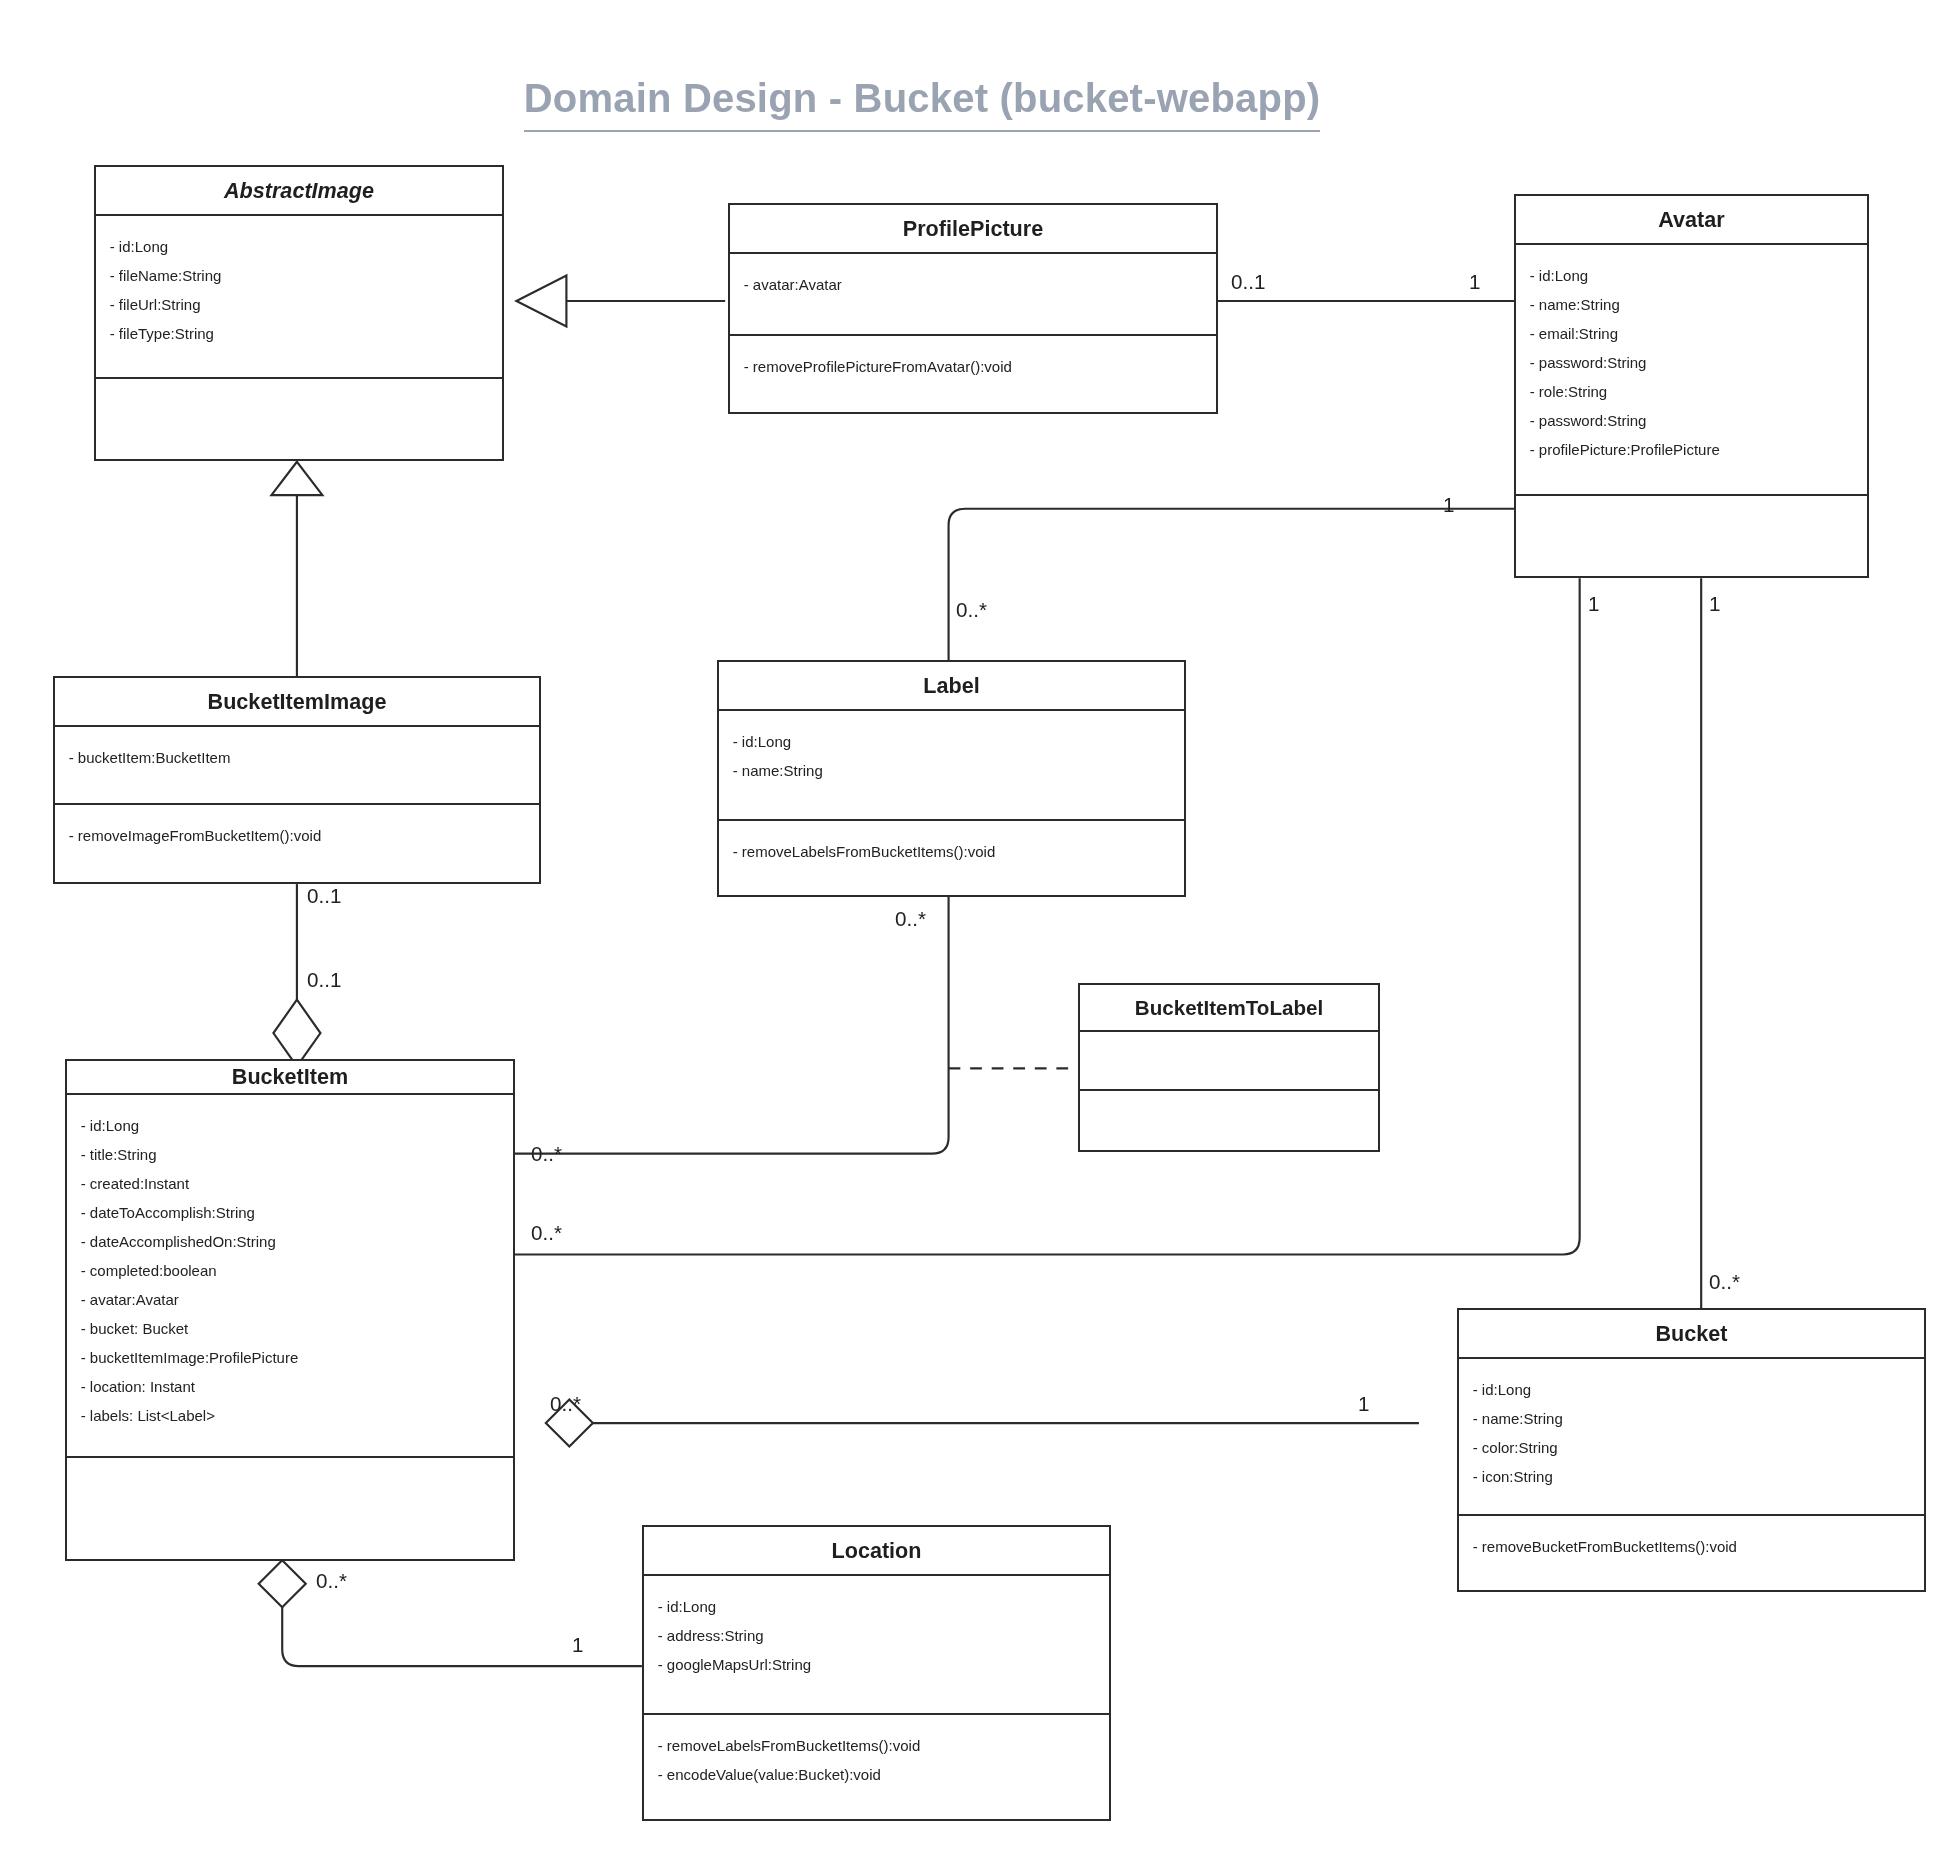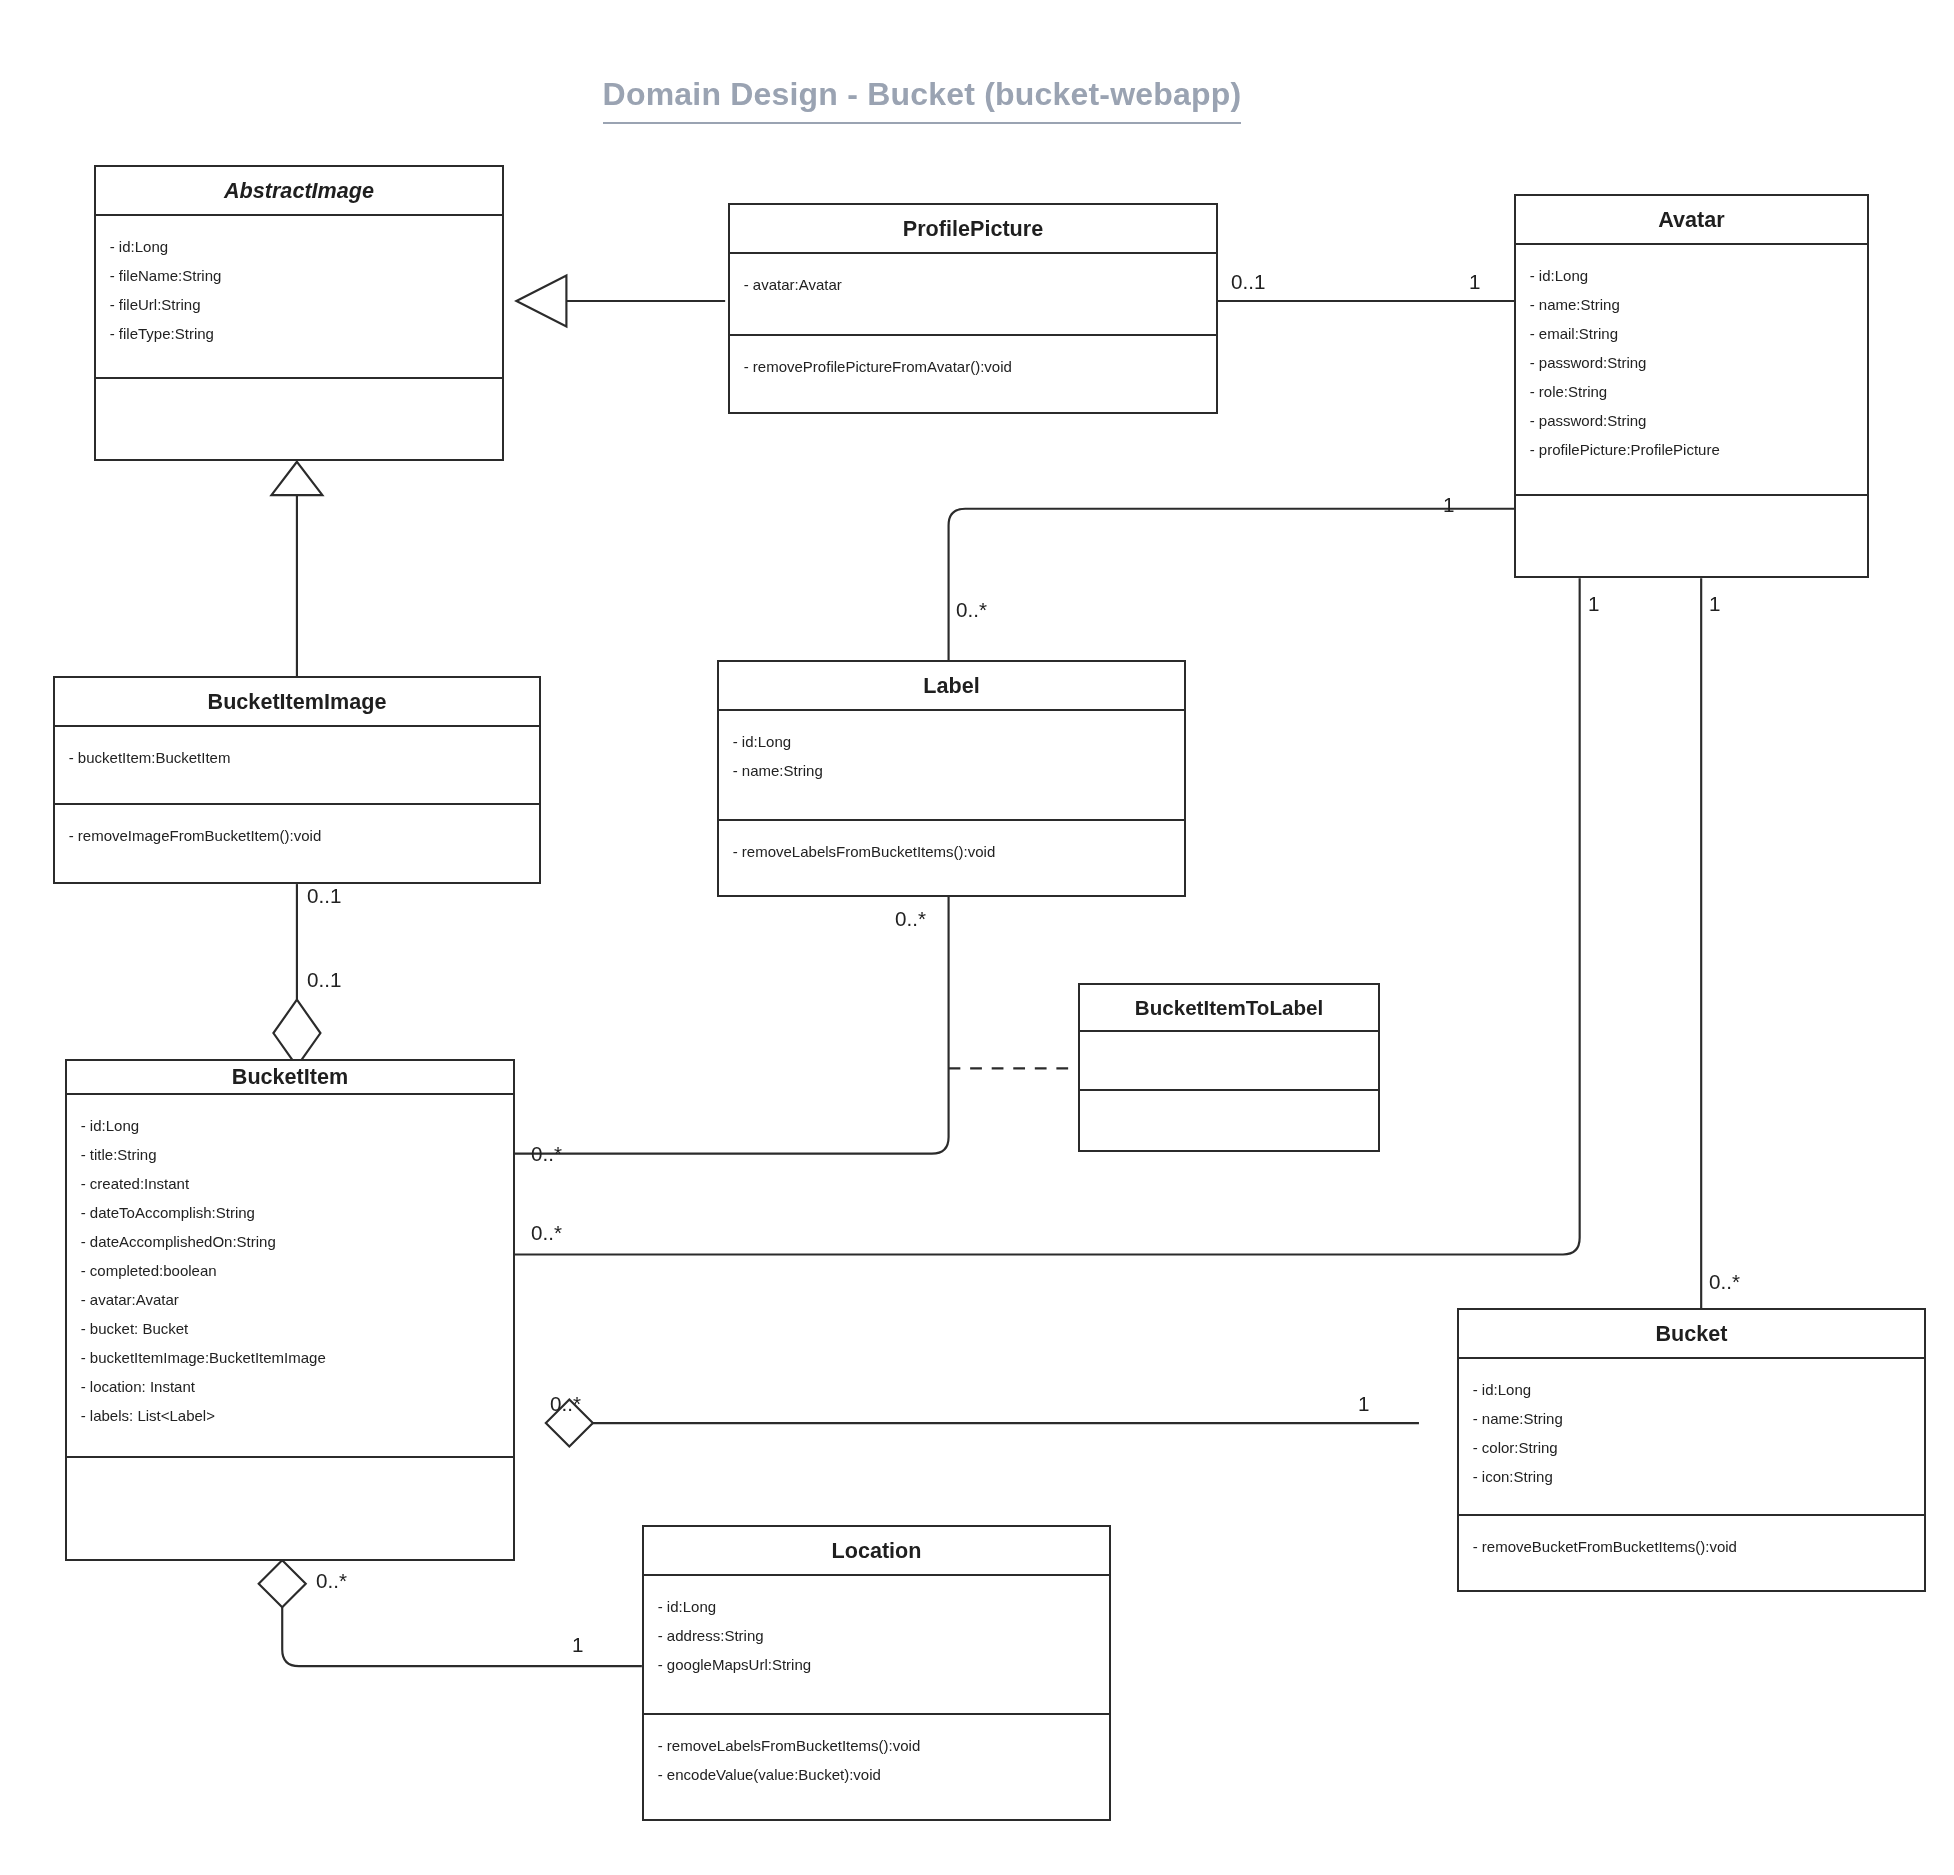--- a/index.html
+++ b/index.html
@@ -25,21 +25,21 @@
     width: 1954px;
     height: 1875px;
     pointer-events: none;
   }
   .diagram-title {
     position: absolute;
     left: 0;
     top: 76px;
     width: 1844px;
     text-align: center;
-    font-size: 32px;
+    font-size: 40px;
     font-weight: bold;
     color: #9aa3b2;
     letter-spacing: 0.2px;
   }
   .diagram-title .u {
     border-bottom: 2.9px solid #9aa3b2;
     padding-bottom: 9.8px;
   }
   .uml-class {
     position: absolute;
@@ -187,21 +187,21 @@
     <div class="uml-name" style="height:34px;">BucketItem</div>
     <div class="uml-compartment bordered" style="height:363px;">
       <div class="member">- id:Long</div>
       <div class="member">- title:String</div>
       <div class="member">- created:Instant</div>
       <div class="member">- dateToAccomplish:String</div>
       <div class="member">- dateAccomplishedOn:String</div>
       <div class="member">- completed:boolean</div>
       <div class="member">- avatar:Avatar</div>
       <div class="member">- bucket: Bucket</div>
-      <div class="member">- bucketItemImage:BucketItemImage</div>
+      <div class="member">- bucketItemImage:ProfilePicture</div>
       <div class="member">- location: Instant</div>
       <div class="member">- labels: List&lt;Label&gt;</div>
     </div>
     <div class="uml-compartment" style="height:84px;"></div>
   </div>
 
   <div class="uml-class" style="left:1419px; top:1308px; width:469px; height:284px;margin-left:38px;">
     <div class="uml-name" style="height:49px;">Bucket</div>
     <div class="uml-compartment bordered" style="height:157px;">
       <div class="member">- id:Long</div>

